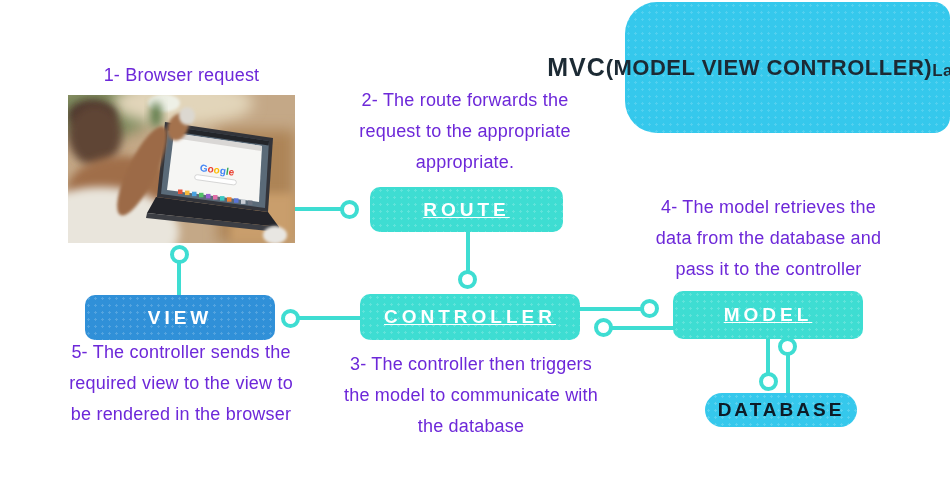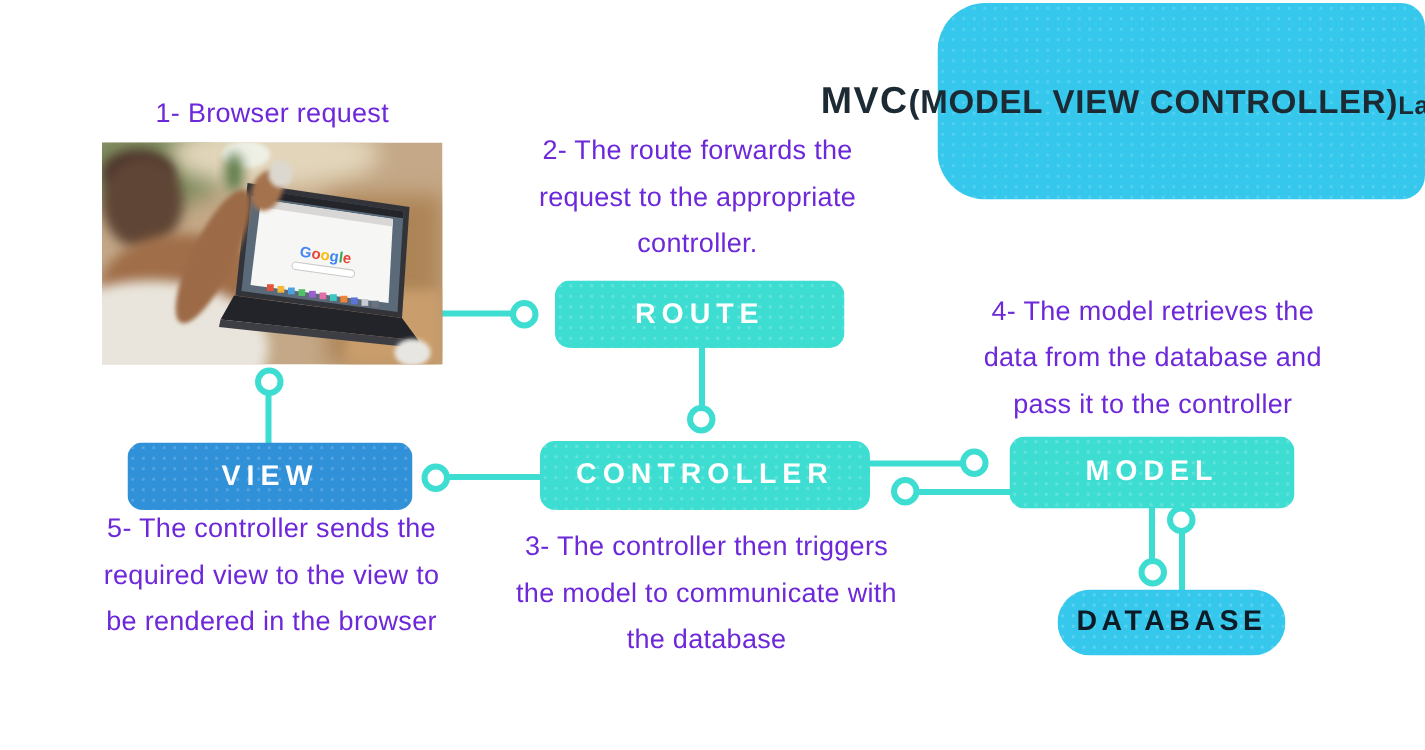--- a/index.html
+++ b/index.html
@@ -11,21 +11,21 @@
     position:absolute;color:#6d28d9;font-size:18px;line-height:31px;
     text-align:center;letter-spacing:.2px;
   }
   .node{
     position:absolute;display:flex;align-items:center;justify-content:center;
     font-weight:bold;font-size:19px;letter-spacing:4px;color:#ffffff;
     border-radius:10px;box-sizing:border-box;
     background-image:radial-gradient(rgba(255,255,255,.18) 1px,transparent 1.3px);
     background-size:7px 7px;
   }
-  .node.turquoise{background-color:#3eddd2;}
+  .node.turquoise{background-color:#3eddd2;text-decoration:underline;}
   .node.blue{background-color:#3090d8;}
   .node.cyan{background-color:#35c8ec;}
   .line{position:absolute;background:#3eddd2;}
   .line.h{height:4px;}
   .line.v{width:4px;}
   .ring{
     position:absolute;width:19px;height:19px;box-sizing:border-box;
     border:4px solid #3eddd2;border-radius:50%;background:#ffffff;
   }
   #banner{
@@ -70,21 +70,21 @@
     <div class="t2">(MODEL VIEW CONTROLLER)</div>
     <div class="t3">Laravelphp</div>
   </div>
 
   <div class="step-text" style="left:68px;top:60px;width:227px;">
     <div>1- Browser request</div>
   </div>
   <div class="step-text" style="left:340px;top:85px;width:250px;">
     <div>2- The route forwards the</div>
     <div>request to the appropriate</div>
-    <div>controller.</div>
+    <div>appropriate.</div>
   </div>
   <div class="step-text" style="left:625px;top:192px;width:287px;">
     <div>4- The model retrieves the</div>
     <div>data from the database and</div>
     <div>pass it to the controller</div>
   </div>
   <div class="step-text" style="left:36px;top:337px;width:290px;">
     <div>5- The controller sends the</div>
     <div>required view to the view to</div>
     <div>be rendered in the browser</div>
@@ -92,21 +92,21 @@
   <div class="step-text" style="left:322px;top:349px;width:298px;">
     <div>3- The controller then triggers</div>
     <div>the model to communicate with</div>
     <div>the database</div>
   </div>
 
   <div class="node turquoise" style="left:370px;top:187px;width:193px;height:45px;">ROUTE</div>
   <div class="node blue" style="left:85px;top:295px;width:190px;height:45px;">VIEW</div>
   <div class="node turquoise" style="left:360px;top:294px;width:220px;height:46px;">CONTROLLER</div>
   <div class="node turquoise" style="left:673px;top:291px;width:190px;height:48px;">MODEL</div>
-  <div class="node cyan" id="database" style="left:705px;top:393px;width:152px;height:44px;">DATABASE</div>
+  <div class="node cyan" id="database" style="left:705px;top:393px;width:152px;height:34px;">DATABASE</div>
 
   <div id="photo">
     <svg width="227" height="148" viewBox="0 0 227 148">
       <defs>
         <filter id="b1" x="-50%" y="-50%" width="200%" height="200%">
             <feGaussianBlur stdDeviation="1.5"></feGaussianBlur>
           </filter>
         <filter id="b2" x="-50%" y="-50%" width="200%" height="200%">
             <feGaussianBlur stdDeviation="4"></feGaussianBlur>
           </filter>

